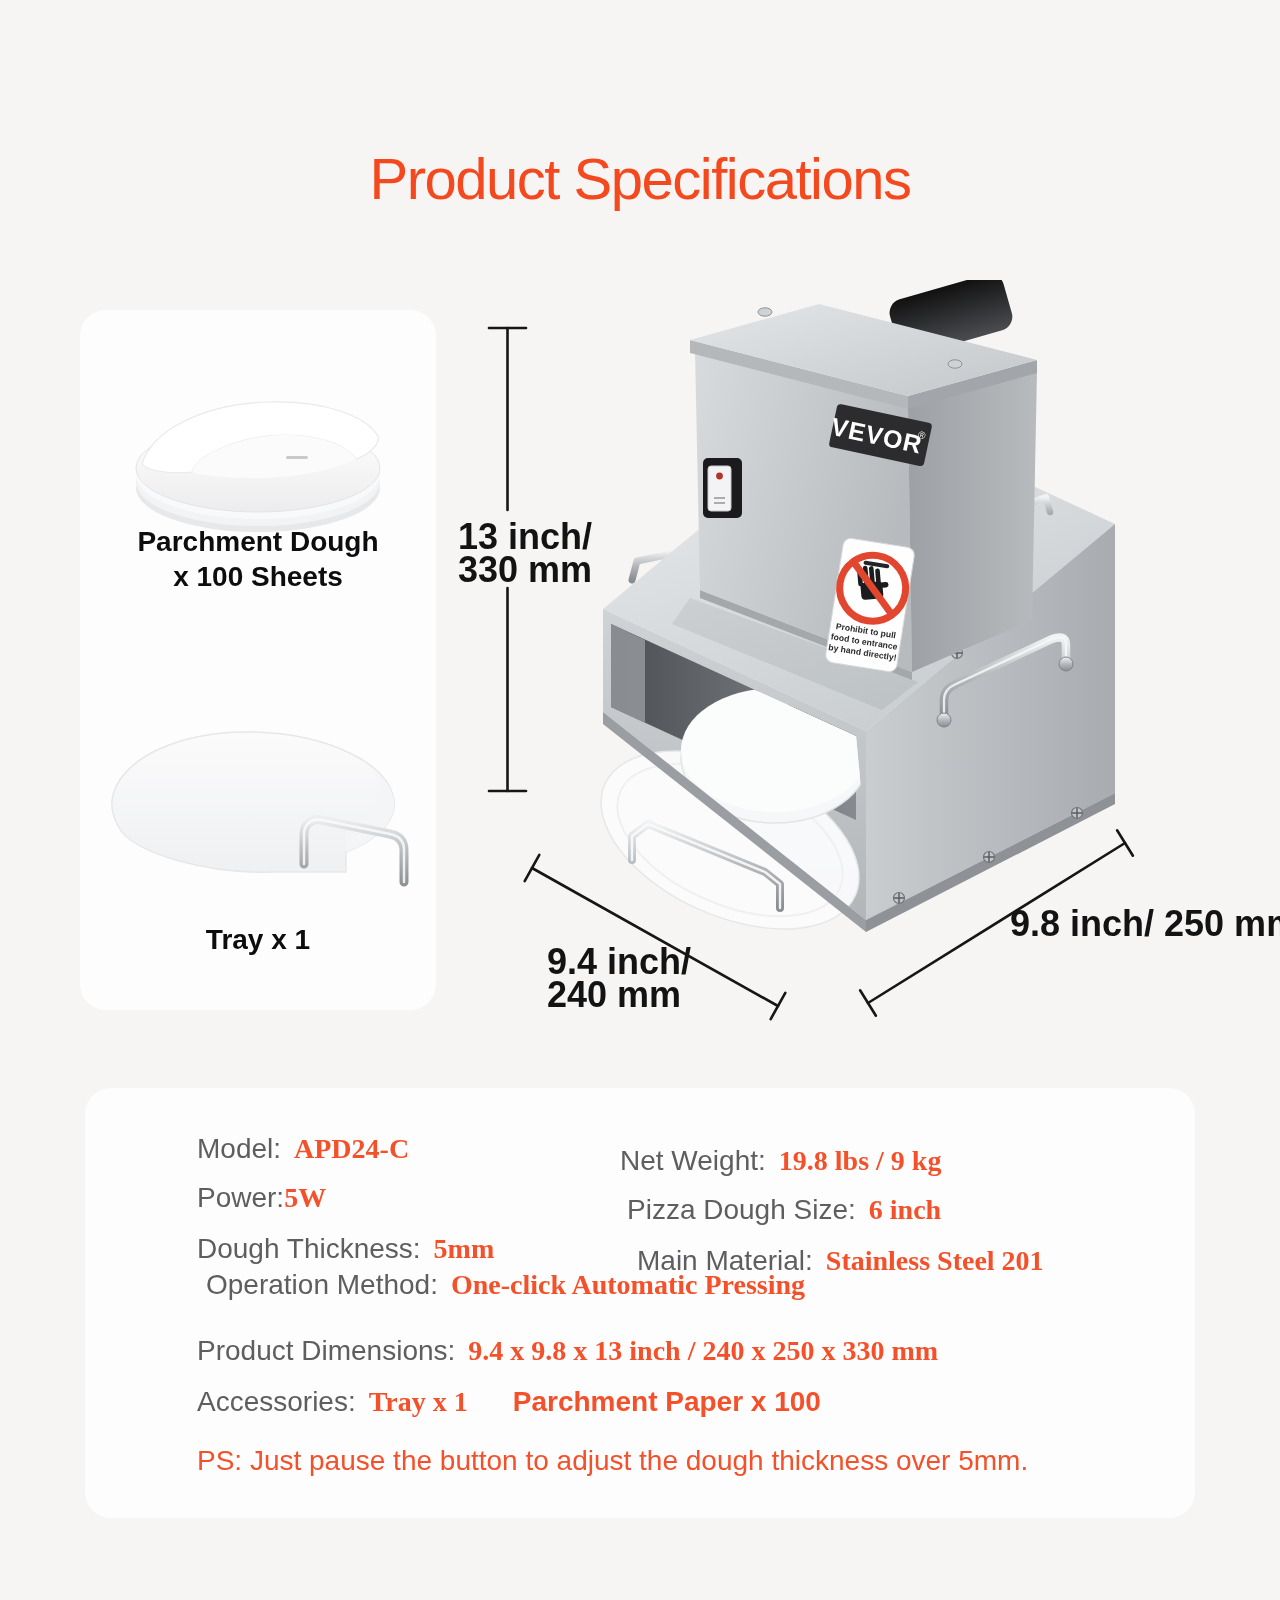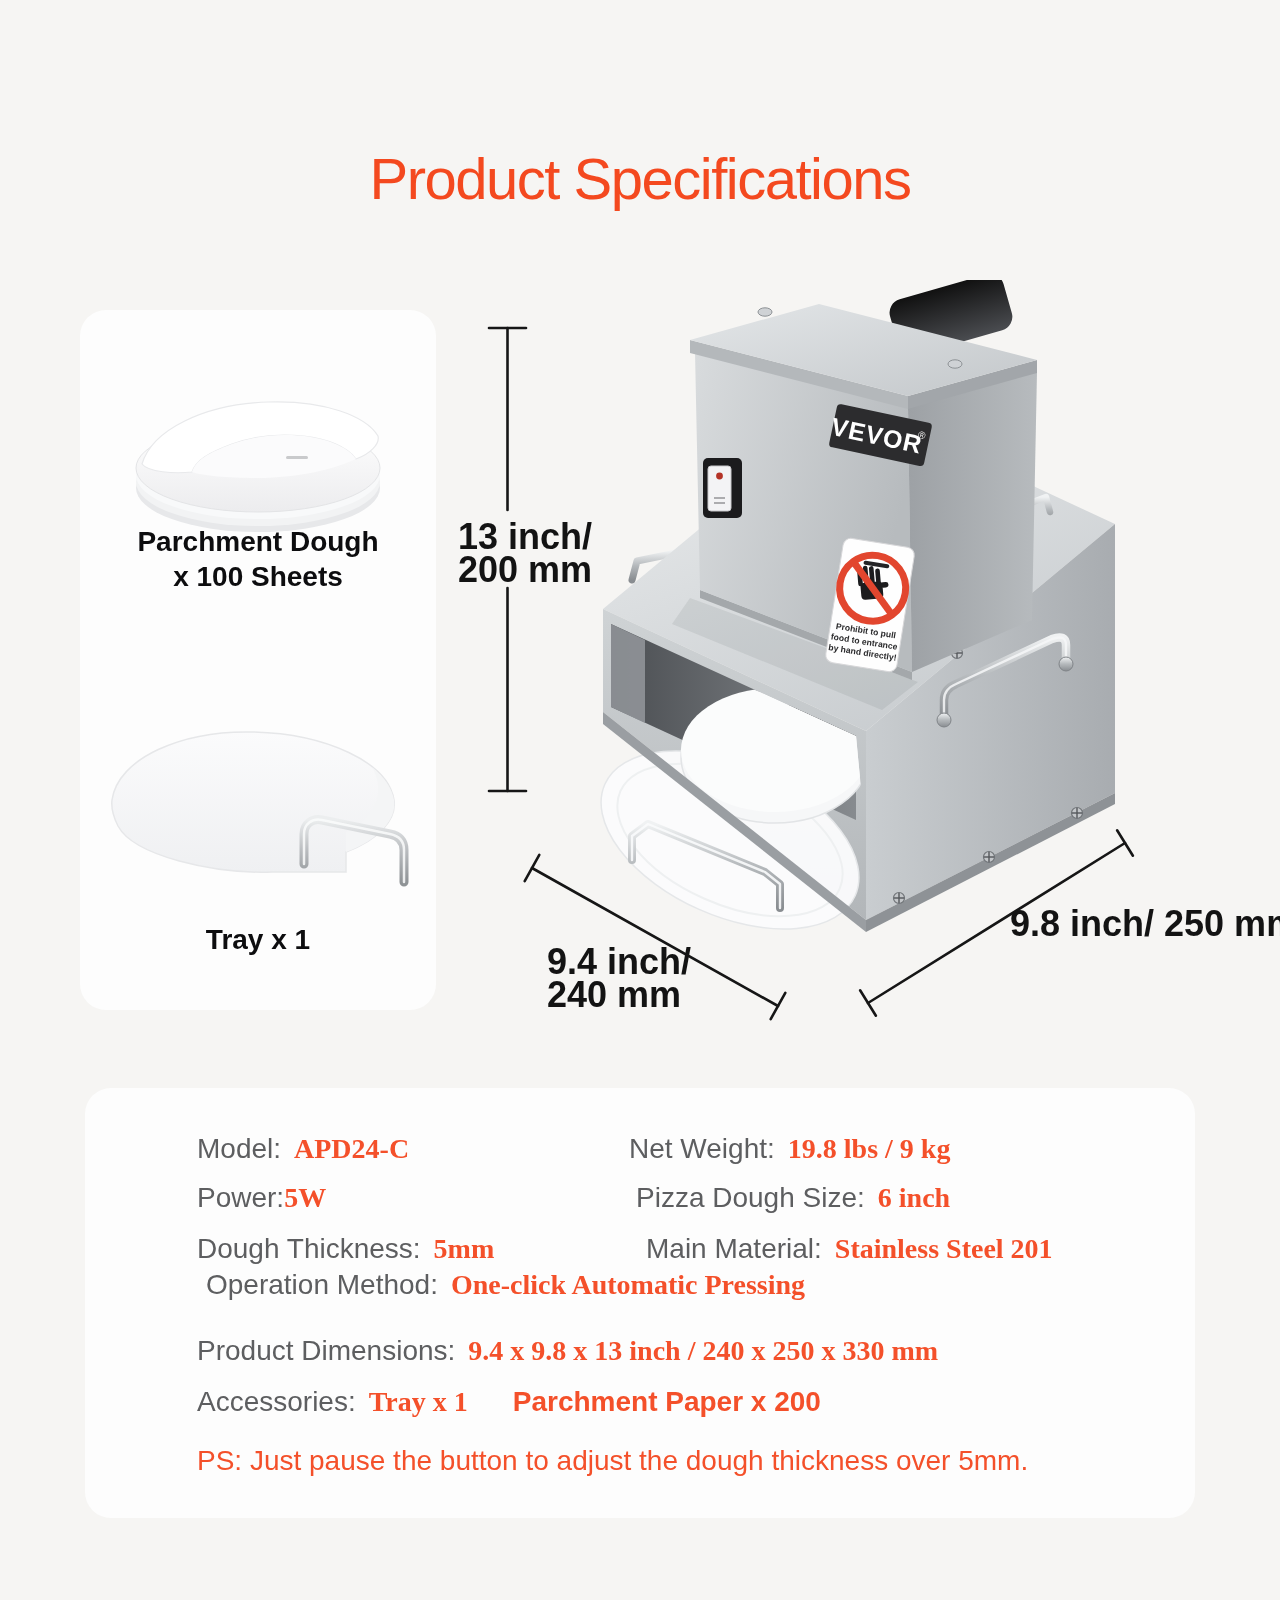--- a/index.html
+++ b/index.html
@@ -29,21 +29,21 @@
   .dim-label{
     position:absolute;font-size:36px;font-weight:700;color:#131313;line-height:33px;
     white-space:nowrap;
   }
   
   .spec-card{left:85px;top:1088px;width:1110px;height:430px;}
   .spec-row{position:absolute;left:112px;right:30px;height:34px;font-size:28px;white-space:nowrap;}
   .spec-pair .lbl{color:#5d5e60;}
   .spec-pair .val{color:#f4502a;font-weight:700;margin-left:13px;font-family:Liberation Serif, serif;}
   .spec-pair .val2{color:#f4502a;font-weight:700;margin-left:45px;}
-  .spec-pair.rightcol{position:absolute;left:423px;top:0;margin-left:9px;}
+  .spec-pair.rightcol{position:absolute;left:423px;top:12px;}
   .spec-ps{position:absolute;left:112px;top:357px;font-size:28px;color:#f4502a;white-space:nowrap;}
 </style>
 </head>
 <body>
 
 <h1 class="page-title">Product Specifications</h1>
 
 <div class="card acc-card">
 
   <svg class="acc-illo" style="left:28px;top:50px;" width="300" height="180" viewBox="0 0 300 180">
@@ -264,21 +264,21 @@
     <line x1="770.7" y1="1019.1" x2="785.3" y2="992.9"></line>
 
     <line x1="868" y1="1003" x2="1125" y2="843"></line>
     <line x1="860.1" y1="990.3" x2="875.9" y2="1015.7"></line>
     <line x1="1117.1" y1="830.3" x2="1132.9" y2="855.7"></line>
   </g>
 </svg>
 
 <div class="dim-label" style="left:458px;top:520px;">
   <div>13 inch/</div>
-  <div>200 mm</div>
+  <div>330 mm</div>
 </div>
 <div class="dim-label" style="left:547px;top:945px;">
   <div>9.4 inch/</div>
   <div>240 mm</div>
 </div>
 <div class="dim-label" style="left:1010px;top:907px;">
   <div>9.8 inch/ 250 mm</div>
 </div>
 
 <div class="card spec-card">
@@ -317,18 +317,18 @@
   </div>
 
   <div class="spec-row" style="top:247px;">
     <span class="spec-pair">
       <span class="lbl">Product Dimensions:</span><span class="val">9.4 x 9.8 x 13 inch / 240 x 250 x 330 mm</span>
     </span>
   </div>
 
   <div class="spec-row" style="top:298px;">
     <span class="spec-pair">
-      <span class="lbl">Accessories:</span><span class="val">Tray x 1</span><span class="val2">Parchment Paper x 200</span>
+      <span class="lbl">Accessories:</span><span class="val">Tray x 1</span><span class="val2">Parchment Paper x 100</span>
     </span>
   </div>
 
   <div class="spec-ps">PS: Just pause the button to adjust the dough thickness over 5mm.</div>
 </div>
 
 </body></html>

